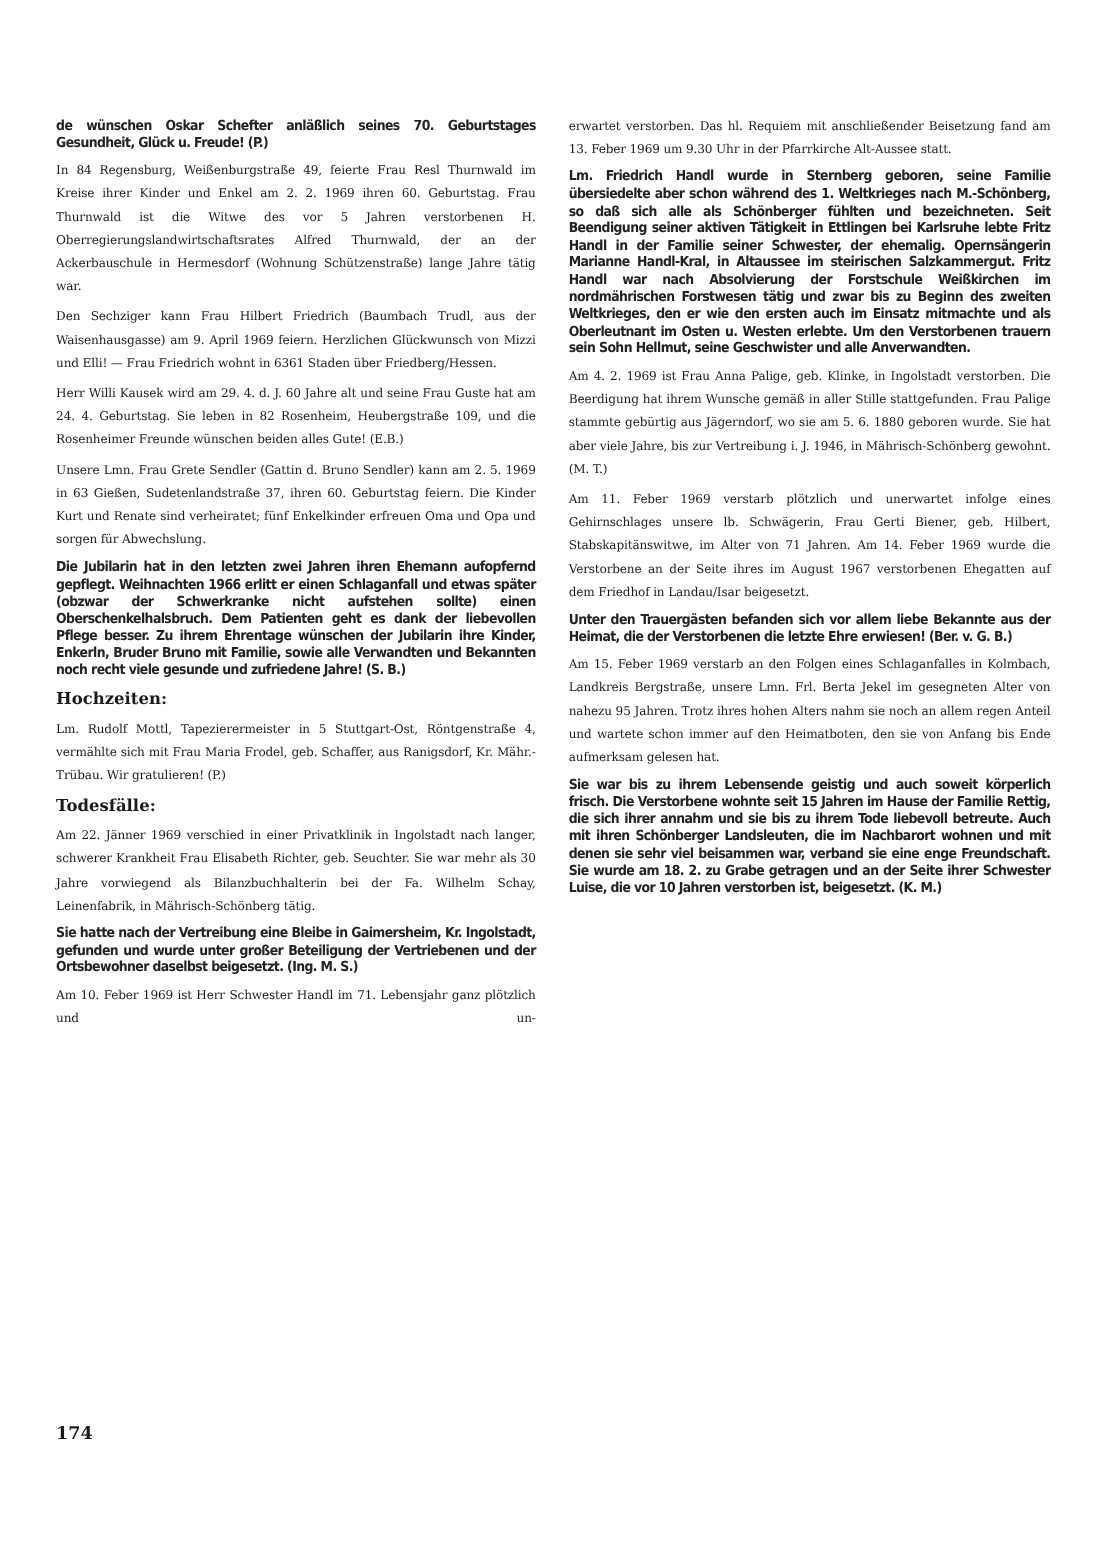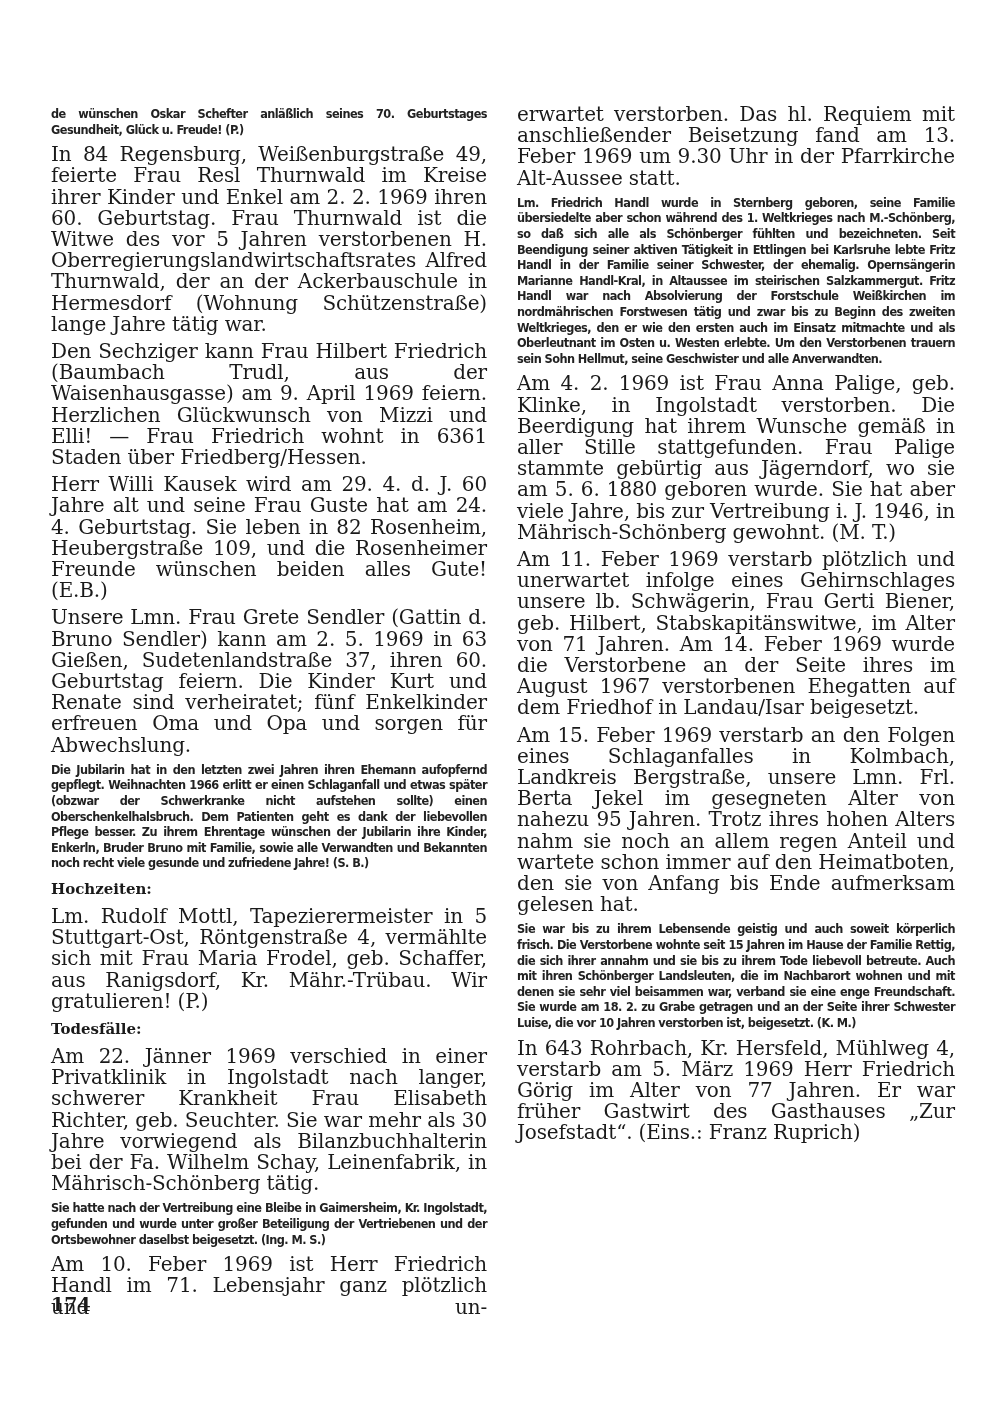--- a/index.html
+++ b/index.html
@@ -2,26 +2,26 @@
 <html><head>
 <meta charset="utf-8">
 <style>
   html, body { margin: 0; padding: 0; background: #ffffff; }
   body { width: 1000px; height: 1412px; position: relative; overflow: hidden; color: #1a1a1a; }
   .page { position: absolute; left: 0; top: 0; width: 1000px; height: 1412px; }
   .col { position: absolute; top: 104px; }
   .col-left { left: 51px; width: 436px; }
   .col-right { left: 517px; width: 438px; }
   p { margin: 0; text-align: justify; hyphens: manual; }
-  .lg { font-family: "DejaVu Serif", serif; font-size: 20px; line-height: 21.2px; letter-spacing: -0.15px; margin-bottom: 6px; }
+  .lg { font-family: "DejaVu Serif", serif; font-size: 11px; line-height: 21.2px; letter-spacing: -0.15px; margin-bottom: 6px; }
   .sm { font-family: "DejaVu Sans Condensed", "DejaVu Sans", sans-serif; font-size: 12.6px; line-height: 15.6px; font-weight: bold; letter-spacing: -0.55px; color: #222; margin-bottom: 7px; }
   .sm.first { margin-top: 2px; }
   .head { font-family: "DejaVu Serif", serif; font-size: 15px; font-weight: bold; line-height: 22px; margin: 4px 0 6px 0; }
   b { font-weight: normal; }
-  .pageno { position: absolute; left: 51px; top: 1293px; font-family: "DejaVu Serif", serif; font-size: 19px; font-weight: bold; }
+  .pageno { position: absolute; left: 51px; top: 1293px; font-family: "DejaVu Serif", serif; font-size: 16px; font-weight: bold; }
 </style>
 </head>
 <body>
 
 <div class="page">
 
   <div class="col col-left">
     <p class="sm first">de wünschen Oskar Schefter anläßlich seines 70. Geburtstages Gesundheit, Glück u. Freude! (P.)</p>
 
     <p class="lg"><span>In 84 Regensburg, Weißenburgstraße 49, feierte Frau </span><b>Resl Thurnwald</b><span> im Kreise ihrer Kinder und Enkel am 2. 2. 1969 ihren 60. Geburtstag. Frau Thurnwald ist die Witwe des vor 5 Jahren verstorbenen H. Oberregierungslandwirtschaftsrates Alfred Thurnwald, der an der Ackerbauschule in Hermesdorf (Wohnung Schützenstraße) lange Jahre tätig war.</span></p>
@@ -37,34 +37,34 @@
     <div class="head">Hochzeiten:</div>
 
     <p class="lg"><span>Lm. </span><b>Rudolf Mottl,</b><span> Tapezierermeister in 5 Stuttgart-Ost, Röntgenstraße 4, vermählte sich mit Frau </span><b>Maria Frodel,</b><span> geb. Schaffer, aus Ranigsdorf, Kr. Mähr.-Trübau. Wir gratulieren! (P.)</span></p>
 
     <div class="head">Todesfälle:</div>
 
     <p class="lg"><span>Am 22. Jänner 1969 verschied in einer Privatklinik in Ingolstadt nach langer, schwerer Krankheit Frau </span><b>Elisabeth Richter,</b><span> geb. Seuchter. Sie war mehr als 30 Jahre vorwiegend als Bilanzbuchhalterin bei der Fa. Wilhelm Schay, Leinenfabrik, in Mährisch-Schönberg tätig.</span></p>
 
     <p class="sm">Sie hatte nach der Vertreibung eine Bleibe in Gaimersheim, Kr. Ingolstadt, gefunden und wurde unter großer Beteiligung der Vertriebenen und der Ortsbewohner daselbst beigesetzt. (Ing. M. S.)</p>
 
-    <p class="lg" style="text-align-last: justify;"><span>Am 10. Feber 1969 ist Herr </span><b>Friedrich Handl</b><span> im 71. Lebensjahr ganz plötzlich und un-</span></p>
+    <p class="lg" style="text-align-last: justify;"><span>Am 10. Feber 1969 ist Herr </span><b>Schwester Handl</b><span> im 71. Lebensjahr ganz plötzlich und un-</span></p>
   </div>
 
   <div class="col col-right">
     <p class="lg">erwartet verstorben. Das hl. Requiem mit anschließender Beisetzung fand am 13. Feber 1969 um 9.30 Uhr in der Pfarrkirche Alt-Aussee statt.</p>
 
     <p class="sm">Lm. Friedrich Handl wurde in Sternberg geboren, seine Familie übersiedelte aber schon während des 1. Weltkrieges nach M.-Schönberg, so daß sich alle als Schönberger fühlten und bezeichneten. Seit Beendigung seiner aktiven Tätigkeit in Ettlingen bei Karlsruhe lebte Fritz Handl in der Familie seiner Schwester, der ehemalig. Opernsängerin Marianne Handl-Kral, in Altaussee im steirischen Salzkammergut. Fritz Handl war nach Absolvierung der Forstschule Weißkirchen im nordmährischen Forstwesen tätig und zwar bis zu Beginn des zweiten Weltkrieges, den er wie den ersten auch im Einsatz mitmachte und als Oberleutnant im Osten u. Westen erlebte. Um den Verstorbenen trauern sein Sohn Hellmut, seine Geschwister und alle Anverwandten.</p>
 
     <p class="lg"><span>Am 4. 2. 1969 ist Frau </span><b>Anna Palige,</b><span> geb. Klinke, in Ingolstadt verstorben. Die Beerdigung hat ihrem Wunsche gemäß in aller Stille stattgefunden. Frau Palige stammte gebürtig aus Jägerndorf, wo sie am 5. 6. 1880 geboren wurde. Sie hat aber viele Jahre, bis zur Vertreibung i. J. 1946, in Mährisch-Schönberg gewohnt. (M. T.)</span></p>
 
     <p class="lg"><span>Am 11. Feber 1969 verstarb plötzlich und unerwartet infolge eines Gehirnschlages unsere lb. Schwägerin, Frau </span><b>Gerti Biener,</b><span> geb. Hilbert, Stabskapitänswitwe, im Alter von 71 Jahren. Am 14. Feber 1969 wurde die Verstorbene an der Seite ihres im August 1967 verstorbenen Ehegatten auf dem Friedhof in Landau/Isar beigesetzt.</span></p>
 
+    <p class="sm">Unter den Trauergästen befanden sich vor allem liebe Bekannte aus der Heimat, die der Verstorbenen die letzte Ehre erwiesen! (Ber. v. G. B.)</p>
 
     <p class="lg"><span>Am 15. Feber 1969 verstarb an den Folgen eines Schlaganfalles in Kolmbach, Landkreis Bergstraße, unsere Lmn. Frl. </span><b>Berta Jekel</b><span> im gesegneten Alter von nahezu 95 Jahren. Trotz ihres hohen Alters nahm sie noch an allem regen Anteil und wartete schon immer auf den Heimatboten, den sie von Anfang bis Ende aufmerksam gelesen hat.</span></p>
 
     <p class="sm">Sie war bis zu ihrem Lebensende geistig und auch soweit körperlich frisch. Die Verstorbene wohnte seit 15 Jahren im Hause der Familie Rettig, die sich ihrer annahm und sie bis zu ihrem Tode liebevoll betreute. Auch mit ihren Schönberger Landsleuten, die im Nachbarort wohnen und mit denen sie sehr viel beisammen war, verband sie eine enge Freundschaft. Sie wurde am 18. 2. zu Grabe getragen und an der Seite ihrer Schwester Luise, die vor 10 Jahren verstorben ist, beigesetzt. (K. M.)</p>
 
-    <p class="lg"><span>In 643 Rohrbach, Kr. Hersfeld, Mühlweg 4, verstarb am 5. März 1969 Herr </span><b>Friedrich Görig</b><span> im Alter von 77 Jahren. Er war früher Gastwirt des Gasthauses „Zur Josefstadt“. (Eins.: Franz Ruprich)</span></p>
   </div>
 
   <div class="pageno">174</div>
 </div>
 
 </body></html>

